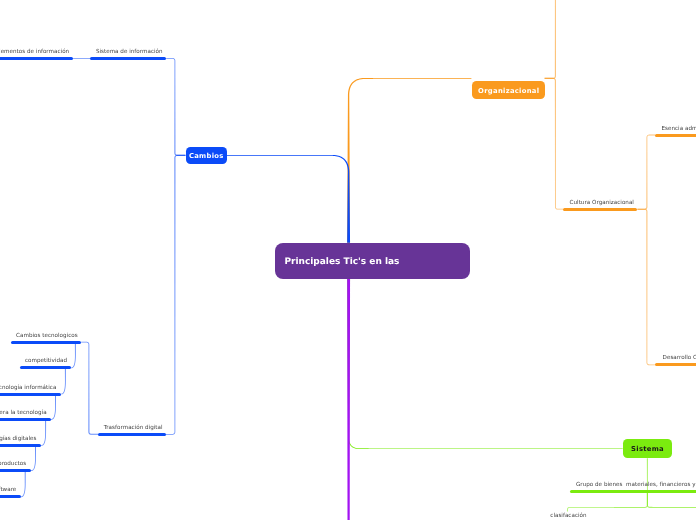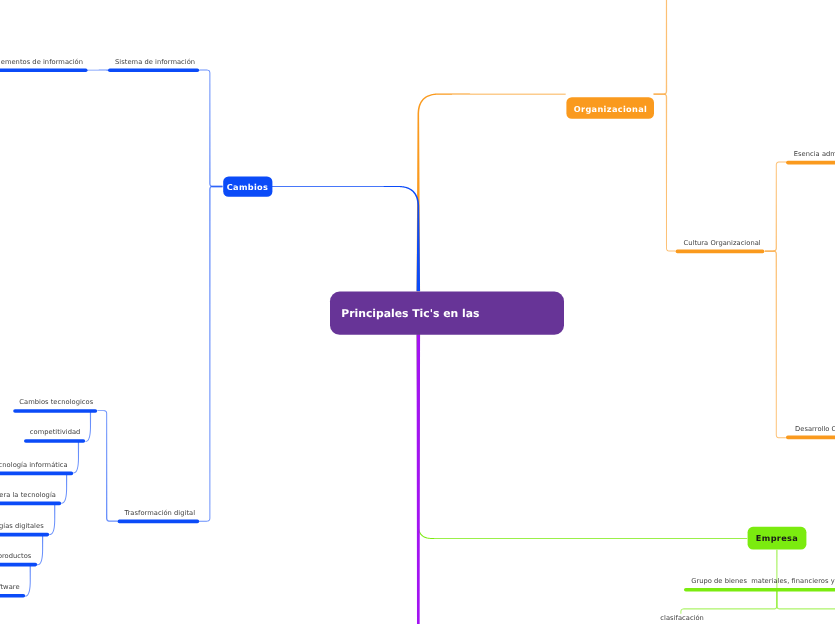--- a/index.html
+++ b/index.html
@@ -114,16 +114,16 @@
       <div class="leaf" style="top: 524.1px;">
         <div class="lbl" style="left: 550.3px;">clasifacación</div>
       </div>
       <div class="node-box" style="left: 185.6px; top: 146.7px; width: 41px; height: 17.3px; background: rgb(11, 75, 248); color: rgb(255, 255, 255); font-size: 6.8px;">
         <span style="margin-right: -0.3px;">Cambios</span>
       </div>
       <div class="node-box" style="left: 472px; top: 69.2px; width: 73.2px; height: 18.3px; background: rgb(250, 154, 30); color: rgb(255, 255, 255); font-size: 6.8px; margin-top: 12px;">
         <span style="margin-right: -0.3px;">Organizacional</span>
       </div>
       <div class="node-box" style="left: 622.7px; top: 439.3px; width: 49.4px; height: 18.9px; background: rgb(123, 235, 15); color: rgb(26, 26, 26); font-size: 6.8px;">
-        <span style="margin-right: -0.3px;">Empresa</span>
+        <span style="margin-right: -0.3px;">Sistema</span>
       </div>
     </div>
 </div>
 
 </body></html>

